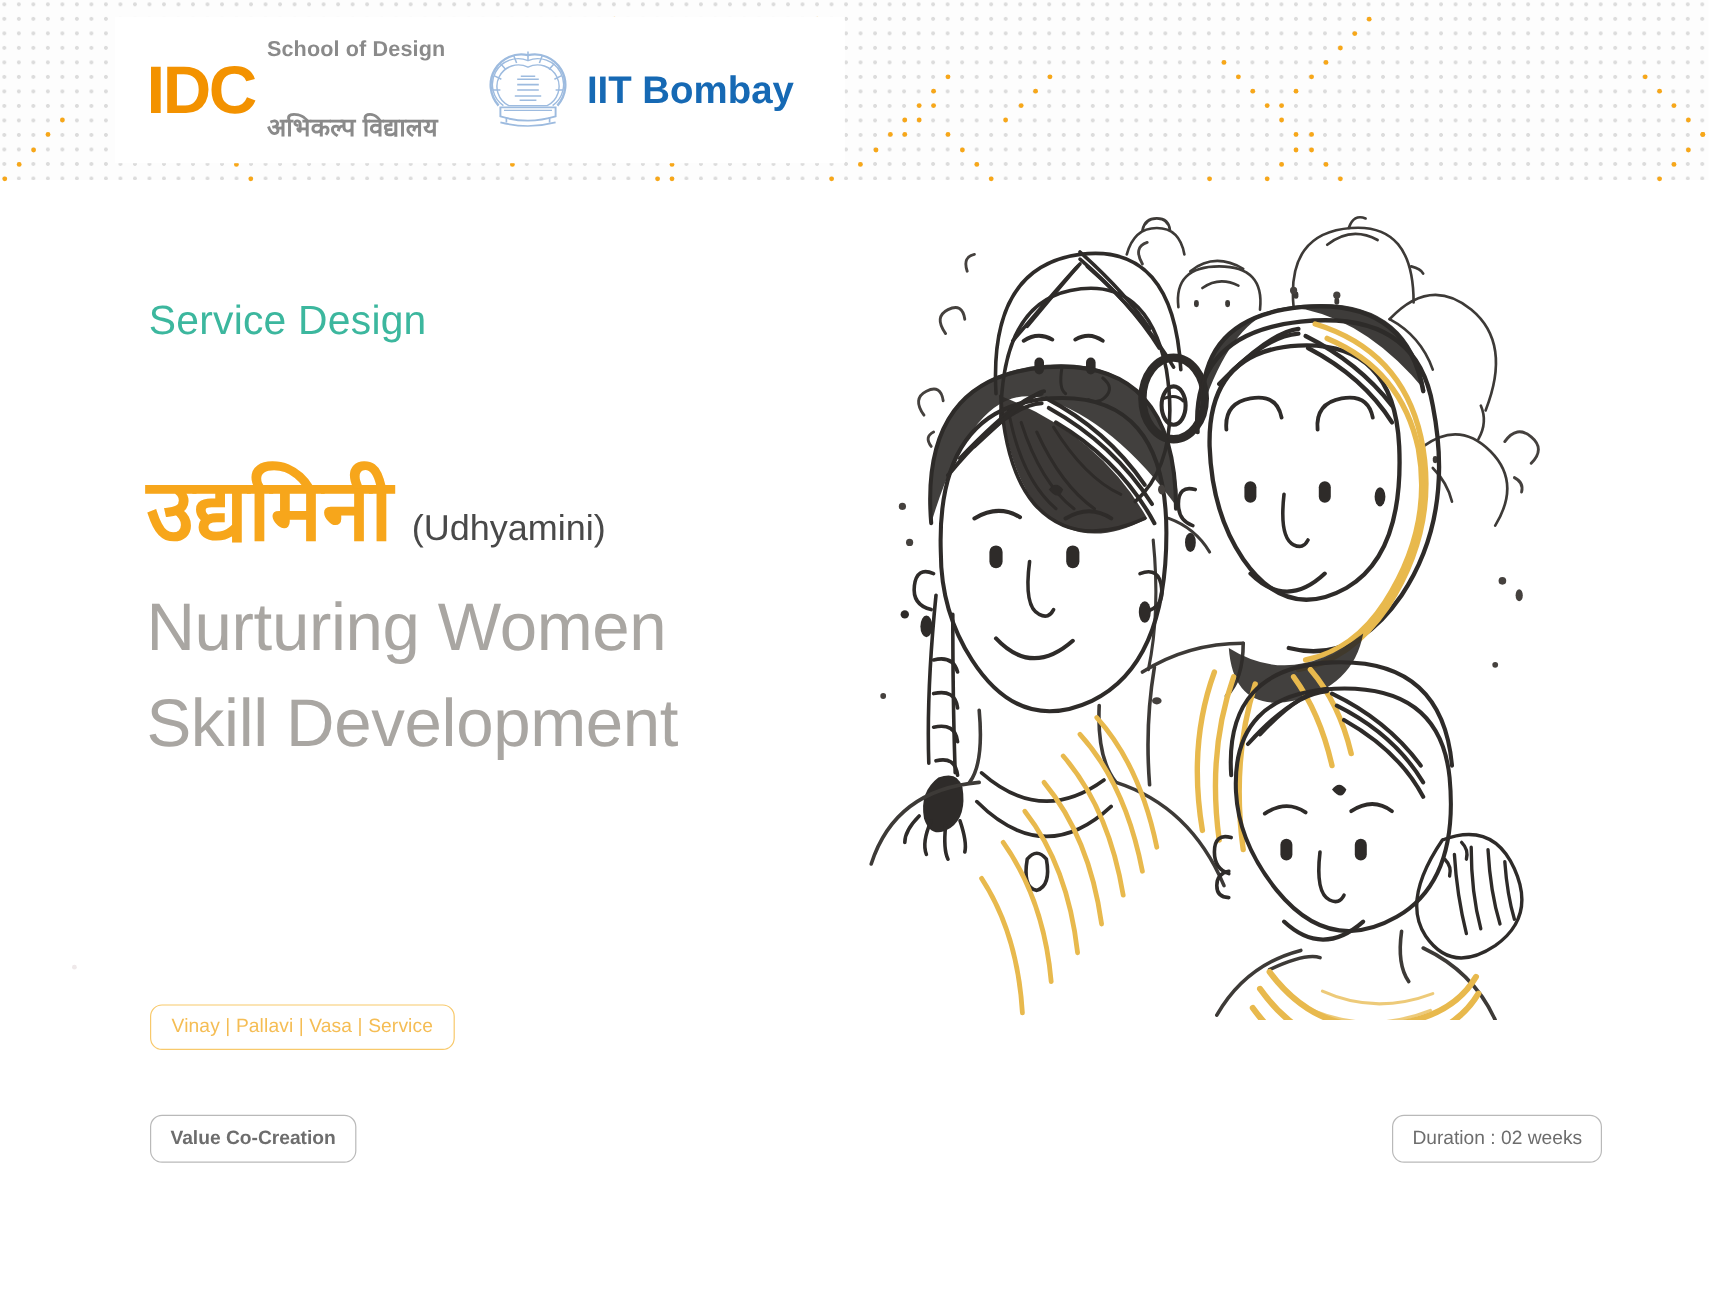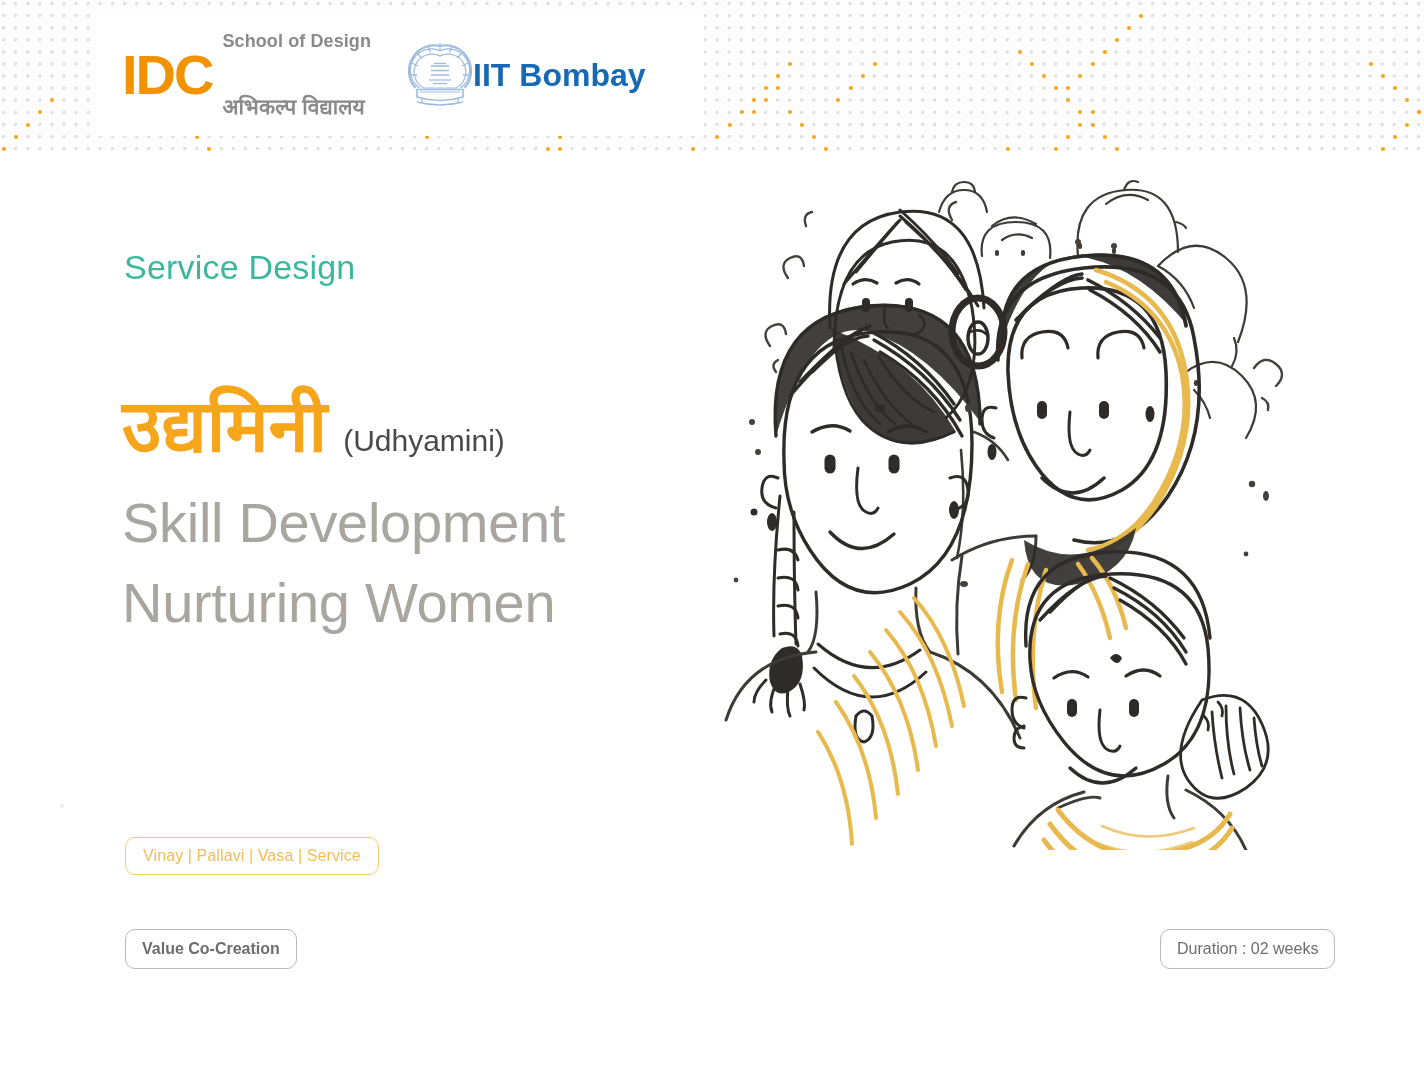--- a/index.html
+++ b/index.html
@@ -67,21 +67,21 @@
     font-size: 21px; font-weight: 700; color: #8a8a8a;
     letter-spacing: 0.1px; white-space: nowrap; margin-top: 44px;
   }
 
   .iitb-block {
     display: flex; align-items: center;
     margin-left: 36px;
   }
   .iitb-seal { width: 66px; height: 72px; }
   .iitb-name {
-    margin-left: 0;
+    margin-left: 16px;
     font-size: 32px; font-weight: 700;
     color: #1669b4;
     letter-spacing: 0px;
     white-space: nowrap;
   }
 
   
   .kicker {
     position: absolute; left: 124px; top: 248px;
     font-size: 34px; font-weight: 400;
@@ -315,22 +315,22 @@
   </div>
 
   <div class="kicker">Service Design</div>
 
   <div class="title-row">
     <span class="title-hi">उद्यमिनी</span>
     <span class="title-roman">(Udhyamini)</span>
   </div>
 
   <div class="subtitle">
+    <div>Nurturing Women</div>
     <div>Skill Development</div>
-    <div>Nurturing Women</div>
   </div>
 
   <div class="authors-pill">Vinay | Pallavi | Vasa | Service</div>
 
   <div class="tag" id="tag-value">Value Co-Creation</div>
   <div class="tag" id="tag-duration">Duration : 02 weeks</div>
 
   <div class="speck"></div>
 
   <div class="illus">

